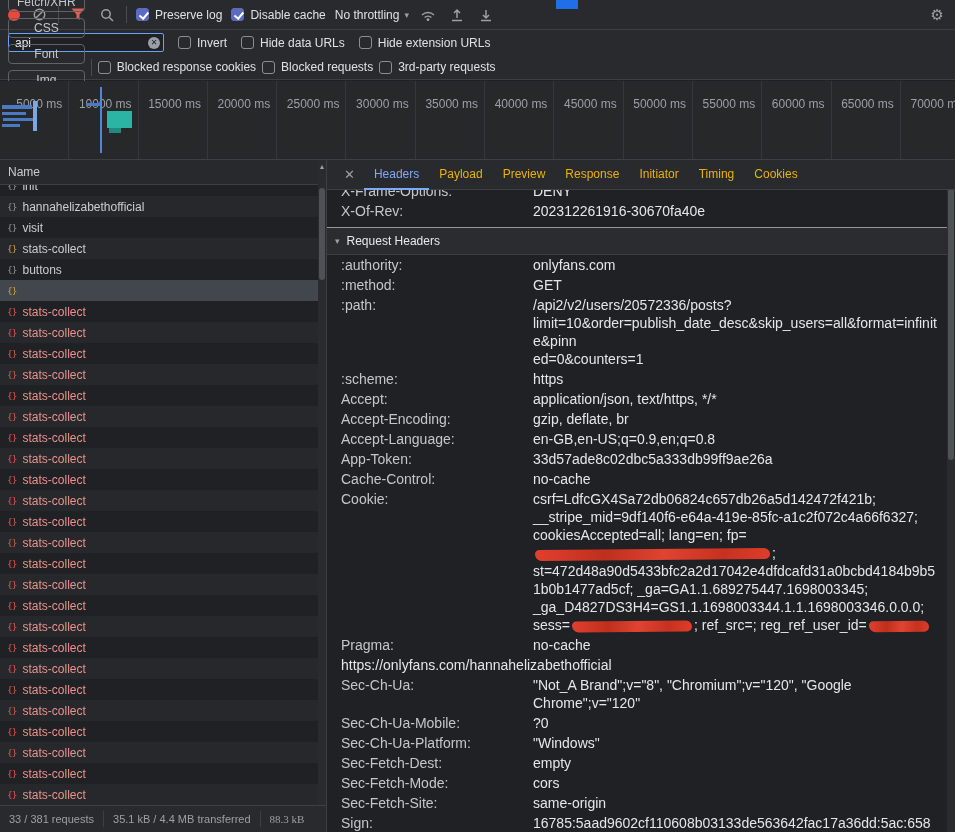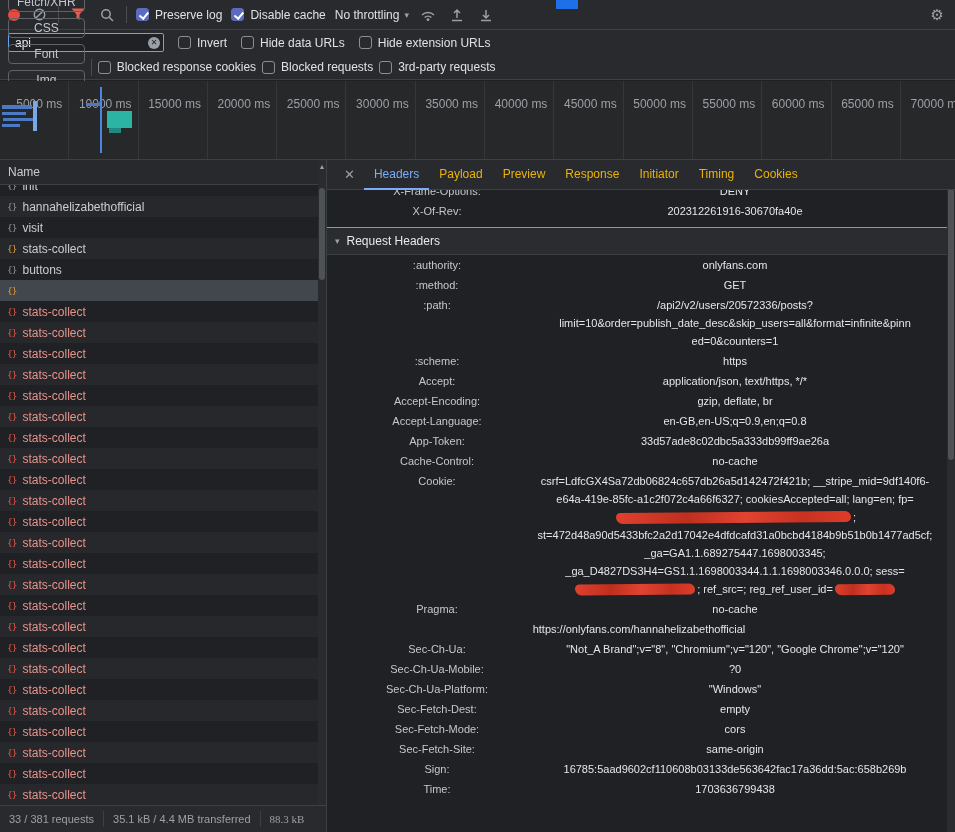--- a/index.html
+++ b/index.html
@@ -89,21 +89,21 @@
 
   
   #right-panel { position: absolute; top: 160px; left: 327px; right: 0; bottom: 0; background: #202124; overflow: hidden; }
   .tabbar { height: 30px; display: flex; align-items: center; background: #292a2d; border-bottom: 1px solid #3c4043; padding-left: 8px; position: relative; z-index: 2; }
   .close-x { color: #9aa0a6; font-size: 13px; padding: 0 9px; cursor: pointer; }
   #tabs { display: flex; height: 100%; }
   .tab { padding: 0 10px; height: 30px; line-height: 29px; color: #eab308; cursor: pointer; white-space: nowrap; }
   .tab.active { color: #7cacf8; box-shadow: inset 0 -2px 0 #7cacf8; }
 
   .details { position: absolute; top: 30px; left: 0; right: 8px; bottom: 0; overflow: hidden; }
-  .hdr-row { display: flex; padding: 1px 0 1px 14px; line-height: 18px; font-size: 11px; text-align: center; }
+  .hdr-row { display: flex; padding: 1px 0 1px 14px; line-height: 18px; font-size: 14px; }
   .hdr-row.clipped { margin-top: -9px; }
   .hdr-name { width: 192px; flex: none; color: #c3c7cc; }
   .hdr-value { flex: 1; padding-right: 10px; color: #e4e6e9; white-space: pre-line; overflow-wrap: anywhere; }
   .section-header {
     height: 28px; margin-top: 6px; display: flex; align-items: center; gap: 7px; padding-left: 8px;
     background: #2b2c2f; border-top: 1px solid #93969b; border-bottom: 1px solid #3c4043;
     color: #e8eaed; cursor: pointer;
   }
   .tri { font-size: 9px; color: #9aa0a6; }
 

